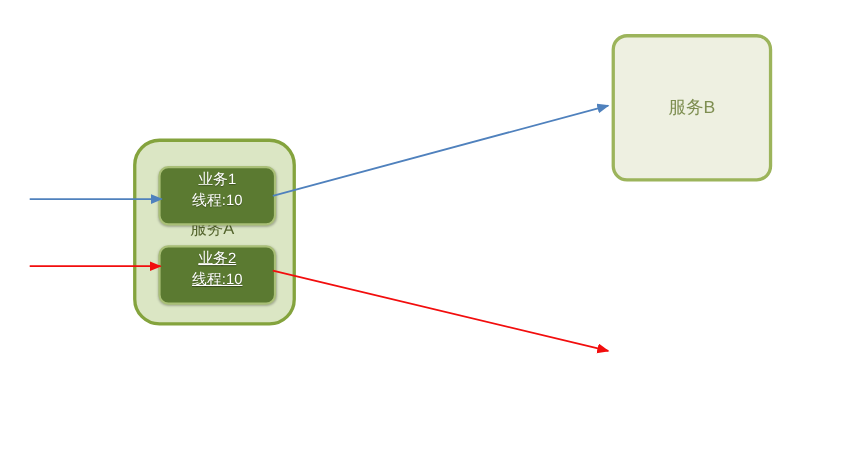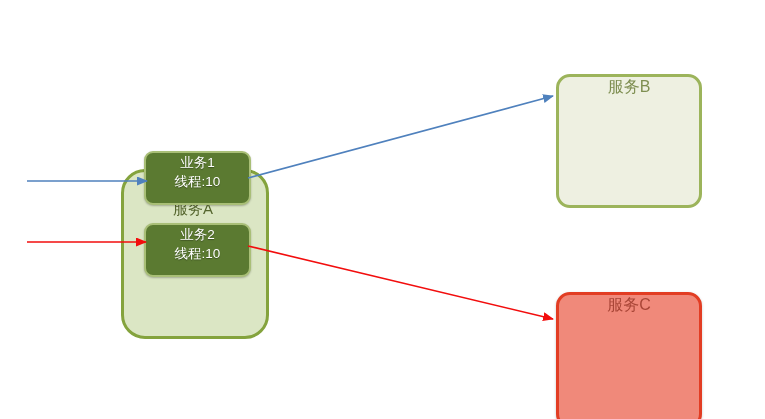--- a/index.html
+++ b/index.html
@@ -21,23 +21,23 @@
     top: 0;
     width: 765px;
     height: 419px;
     z-index: 5;
     pointer-events: none;
   }
   .node {
     position: absolute;
     box-sizing: border-box;
     display: flex;
+    align-items: center;
     justify-content: center;
     text-align: center;
-    margin-top: 43px;
   }
   .service-a {
     left: 121px;
     top: 126px;
     width: 148px;
     height: 170px;
     border: 3px solid #84a33d;
     border-radius: 24px;
     background: #dbe6c4;
     z-index: 1;
@@ -67,21 +67,21 @@
     z-index: 3;
     display: flex;
     flex-direction: column;
     align-items: center;
     justify-content: flex-start;
     text-align: center;
     text-shadow: 0 1px 1px rgba(0,0,0,0.35);
     box-shadow: 0 1px 2px rgba(0,0,0,0.25);
   }
   .task-1 { top: 151px; }
-  .task-2 { top: 223px; }
+  .task-2 { top: 223px; text-decoration: underline; }
   .service-b {
     left: 556px;
     top: 31px;
     width: 146px;
     height: 134px;
     border: 3px solid #9cb45b;
     border-radius: 14px;
     background: #eef0e1;
     color: #7e8e51;
     font-size: 16px;
@@ -115,23 +115,20 @@
 
   <div class="task task-2" style="background-color: rgb(91, 122, 49); border-color: rgb(169, 191, 119); color: rgb(255, 255, 255);">
     <span>业务2</span>
     <span>线程:10</span>
   </div>
 
   <div class="node service-b" style="background-color: rgb(238, 240, 225); border-color: rgb(156, 180, 91); color: rgb(126, 142, 81);">
     <span>服务B</span>
   </div>
 
-  <div class="node service-c" style="background-color: rgb(240, 137, 122); border-color: rgb(226, 61, 35); color: rgb(169, 70, 55);">
-    <span>服务C</span>
-  </div>
 
   <svg class="arrow-layer" width="765" height="419" viewBox="0 0 765 419" xmlns="http://www.w3.org/2000/svg">
     <defs>
       <marker id="arrow-blue" markerWidth="12" markerHeight="10" refX="10" refY="4.5" orient="auto" markerUnits="userSpaceOnUse">
         <path d="M0,0 L11,4.5 L0,9 Z" fill="#4f81bd"></path>
       </marker>
       <marker id="arrow-red" markerWidth="12" markerHeight="10" refX="10" refY="4.5" orient="auto" markerUnits="userSpaceOnUse">
         <path d="M0,0 L11,4.5 L0,9 Z" fill="#f20d0d"></path>
       </marker>
     </defs>

